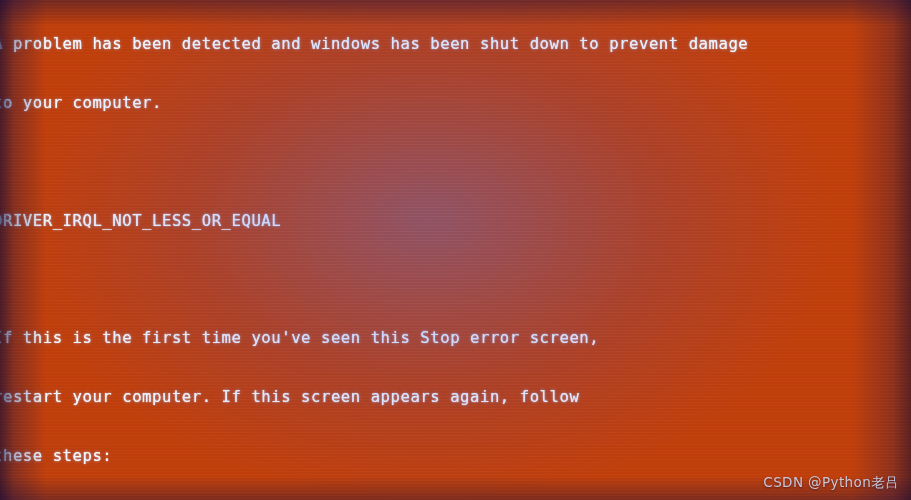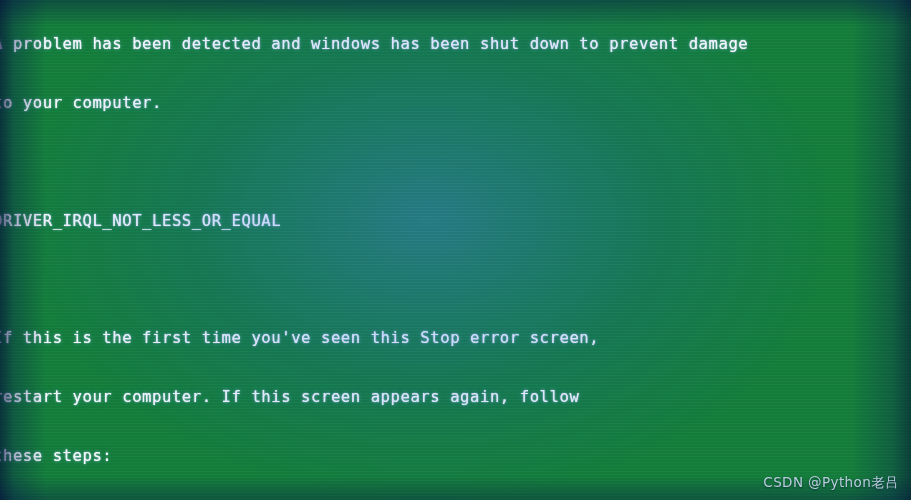--- a/index.html
+++ b/index.html
@@ -5,21 +5,21 @@
   html, body {
     margin: 0;
     padding: 0;
     background: #000;
   }
   #screen {
     position: relative;
     width: 911px;
     height: 500px;
     overflow: hidden;
-    background: #15803d;
+    background: #c2410c;
     font-family: "DejaVu Sans Mono", "Liberation Mono", monospace;
   }
 
   
   #glow {
     position: absolute;
     inset: 0;
     background:
       radial-gradient(ellipse 62% 78% at 47% 44%,
         rgba(70,120,255,0.38) 0%,

